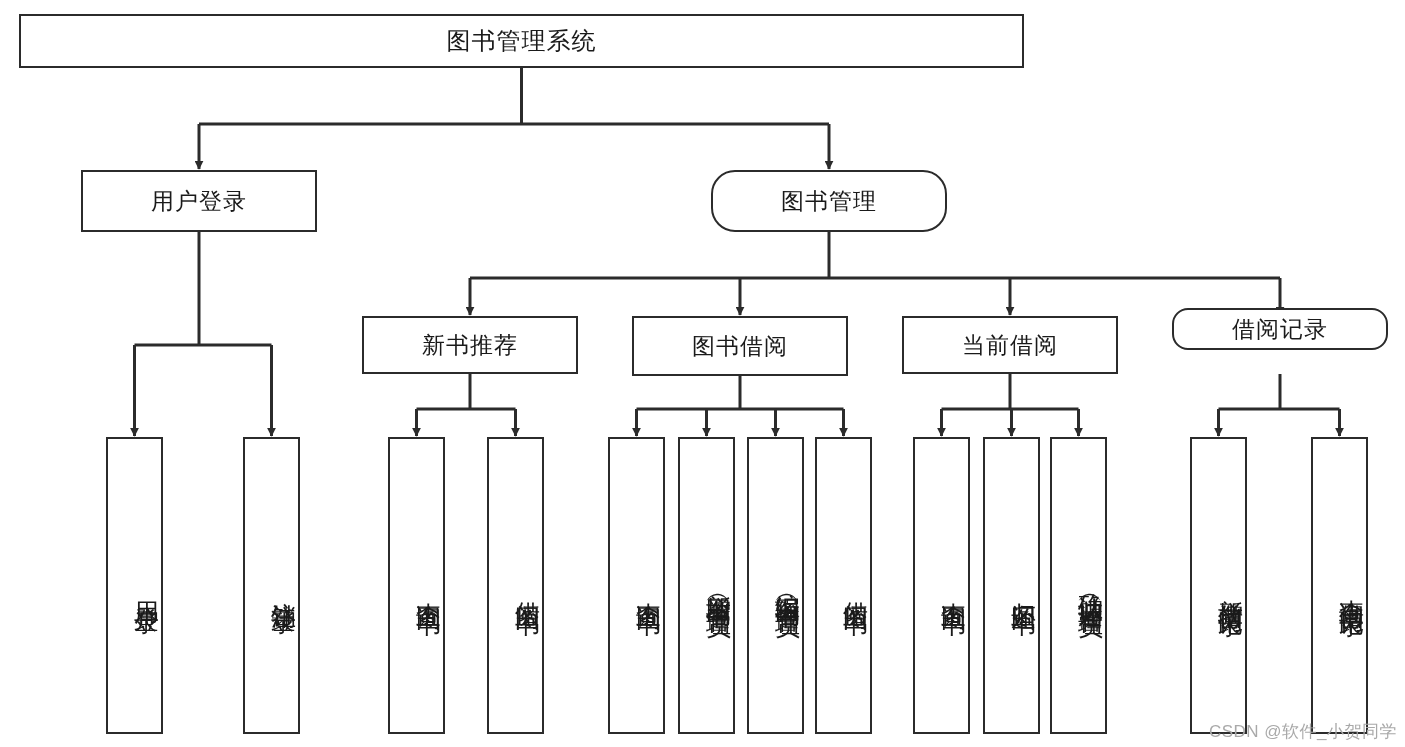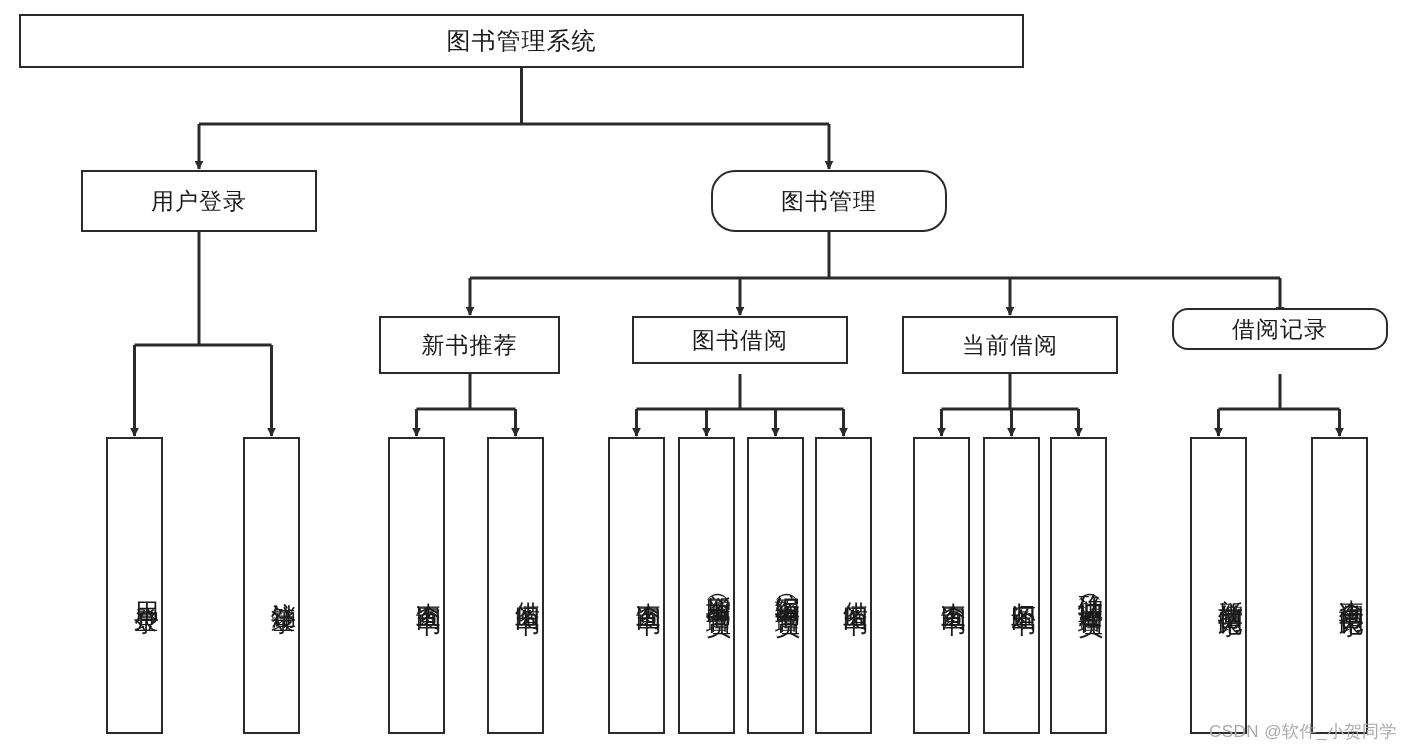--- a/index.html
+++ b/index.html
@@ -117,24 +117,24 @@
   <div id="nodes-layer">
       <div class="node h title" style="left: 19px; top: 14px; width: 1005px; height: 54px;">
         <span class="htxt">图书管理系统</span>
       </div>
       <div class="node h" style="left: 81px; top: 170px; width: 236px; height: 62px;">
         <span class="htxt">用户登录</span>
       </div>
       <div class="node h" style="left: 711px; top: 170px; width: 236px; height: 62px; border-radius: 24px;">
         <span class="htxt">图书管理</span>
       </div>
-      <div class="node h" style="left: 379px; top: 316px; width: 181px; height: 58px;">
+      <div class="node h" style="left: 362px; top: 316px; width: 216px; height: 58px;">
         <span class="htxt">新书推荐</span>
       </div>
-      <div class="node h" style="left: 632px; top: 316px; width: 216px; height: 48px;">
+      <div class="node h" style="left: 632px; top: 316px; width: 216px; height: 60px;">
         <span class="htxt">图书借阅</span>
       </div>
       <div class="node h" style="left: 902px; top: 316px; width: 216px; height: 58px; text-align: center;">
         <span class="htxt">当前借阅</span>
       </div>
       <div class="node h" style="left: 1172px; top: 308px; width: 216px; height: 42px; border-radius: 16px;">
         <span class="htxt">借阅记录</span>
       </div>
       <div class="node v" style="left: 106px; top: 437px; width: 57px; height: 297px;">
         <span class="vtxt">用户登录</span>

